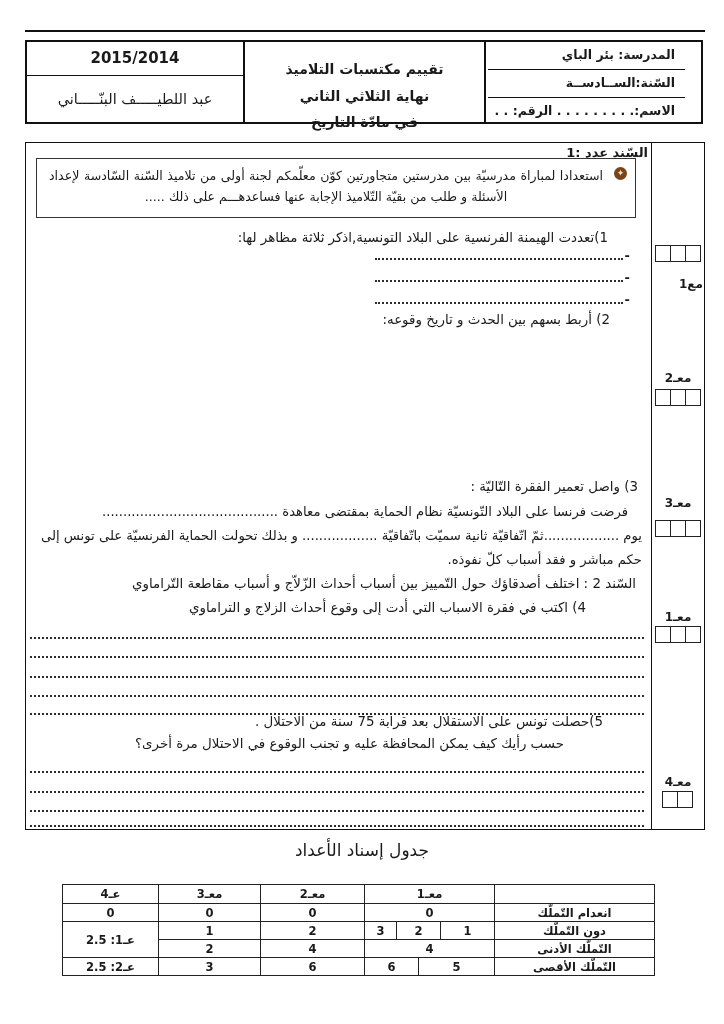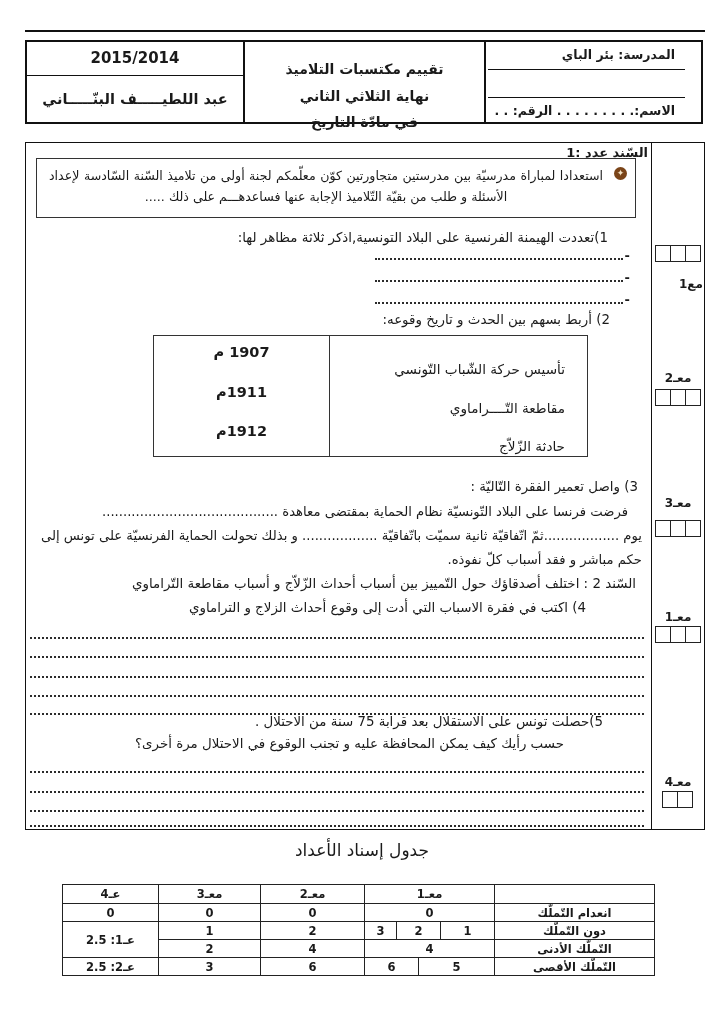--- a/index.html
+++ b/index.html
@@ -14,21 +14,21 @@
   
   .hdr{position:absolute;left:25px;top:40px;width:678px;height:84px;border:2.5px solid #111;box-sizing:border-box;}
   .hdr .col{position:absolute;top:0;height:100%;box-sizing:border-box;}
   .hdr .col-left{left:0;width:216px;}
   .hdr .col-mid{left:216px;width:243px;border-left:2px solid #111;border-right:2px solid #111;}
   .hdr .col-right{left:461px;right:16px;}
   .hdr .rrow{position:absolute;left:0;right:0;height:26px;font-size:12.5px;font-weight:bold;padding:5px 10px 0 4px;box-sizing:content-box;}
   .hdr .rline{position:absolute;left:0;right:0;height:0;border-top:1.5px solid #111;}
   .hdr .midline{display:block;text-align:center;font-weight:bold;font-size:14px;line-height:26.5px;}
   .hdr .yearcell{position:absolute;left:0;right:0;top:0;height:33px;border-bottom:1.5px solid #111;text-align:center;font-weight:bold;font-size:15px;line-height:32px;direction:ltr;}
-  .hdr .teachercell{position:absolute;left:0;right:0;top:33px;bottom:0;text-align:center;font-weight:bold;font-size:14.5px;display:flex;align-items:center;justify-content:center;}
+  .hdr .teachercell{position:absolute;left:0;right:0;top:33px;bottom:0;text-align:center;font-weight:normal;font-size:14.5px;display:flex;align-items:center;justify-content:center;}
   
   .frame{position:absolute;left:25px;top:142px;width:680px;height:688px;border:1.5px solid #111;box-sizing:border-box;}
   .frame .divider{position:absolute;top:0;bottom:0;left:625px;width:0;border-left:1.5px solid #111;}
   .support-title{font-size:13px;font-weight:bold;}
   .introbox{position:absolute;left:36px;top:158px;width:600px;height:60px;border:1.2px solid #333;box-sizing:border-box;
             font-size:12.6px;line-height:21px;padding:6px 32px 0 12px;text-align:justify;text-align-last:center;}
   .bullet{position:absolute;right:8px;top:8px;width:13px;height:13px;border-radius:50%;background:#7a4418;
           color:#f3e2c4;font-size:9px;line-height:13px;text-align:center;}
   .qline{font-size:13.4px;}
   .dots{border-top:2px dotted #2b2b2b;height:0;}
@@ -65,20 +65,21 @@
       <div class="teachercell">عبد اللطيـــــف البنّـــــاني</div>
     </div>
     <div class="col col-mid">
       <span class="midline" style="margin-top:14px;">تقييم مكتسبات التلاميذ</span>
       <span class="midline">نهاية الثلاثي الثاني</span>
       <span class="midline">في مادّة التاريخ</span>
     </div>
     <div class="col col-right">
       <div class="rrow" style="top:0;">المدرسة: بئر الباي</div>
       <div class="rline" style="top:27px;"></div>
+      <div class="rrow" style="top:28px;">السّنة:الســادســة</div>
       <div class="rline" style="top:55px;"></div>
       <div class="rrow" style="top:56px;">الاسم:. . . . . . . . .  الرقم: . .</div>
     </div>
   </div>
 
   <div class="frame">
     <div class="divider"></div>
   </div>
 
   <div class="abs support-title nowrap" style="top:145px;right:76px;">السّند عدد :1</div>
@@ -98,29 +99,20 @@
     <span class="dash">-</span>
       <div class="dots"></div>
   </div>
   <div class="abs dotrow" style="top:294px;left:375px;width:255px;height:10px;">
     <span class="dash">-</span>
       <div class="dots"></div>
   </div>
 
   <div class="abs qline nowrap" style="top:312px;right:114px;">2) أربط بسهم بين الحدث و تاريخ وقوعه:</div>
 
-  <div class="match">
-    <div class="vline"></div>
-    <div class="date" style="top:8px;">1907 م</div>
-    <div class="date" style="top:48px;">1911م</div>
-    <div class="date" style="top:87px;">1912م</div>
-    <div class="event" style="top:25px;">تأسيس حركة الشّباب التّونسي</div>
-    <div class="event" style="top:64px;">مقاطعة التّــــراماوي</div>
-    <div class="event" style="top:102px;">حادثة الزّلاّج</div>
-  </div>
 
   <div class="abs qline nowrap" style="top:479px;right:86px;">3) واصل تعمير الفقرة التّاليّة :</div>
   <div class="para">
     <div class="ind">فرضت فرنسا على البلاد التّونسيّة نظام الحماية بمقتضى معاهدة ..........................................</div>
     <div>يوم ..................ثمّ اتّفاقيّة ثانية سميّت باتّفاقيّة .................. و بذلك تحولت الحماية الفرنسيّة على تونس إلى</div>
     <div>حكم مباشر و فقد أسباب كلّ نفوذه.</div>
   </div>
 
   <div class="abs qline nowrap" style="top:576px;right:88px;">السّند 2 : اختلف أصدقاؤك حول التّمييز بين أسباب أحداث الزّلاّج و أسباب مقاطعة التّراماوي</div>
   <div class="abs qline nowrap" style="top:600px;right:138px;">4) اكتب في فقرة الاسباب التي أدت إلى وقوع أحداث الزلاج و التراماوي</div>

